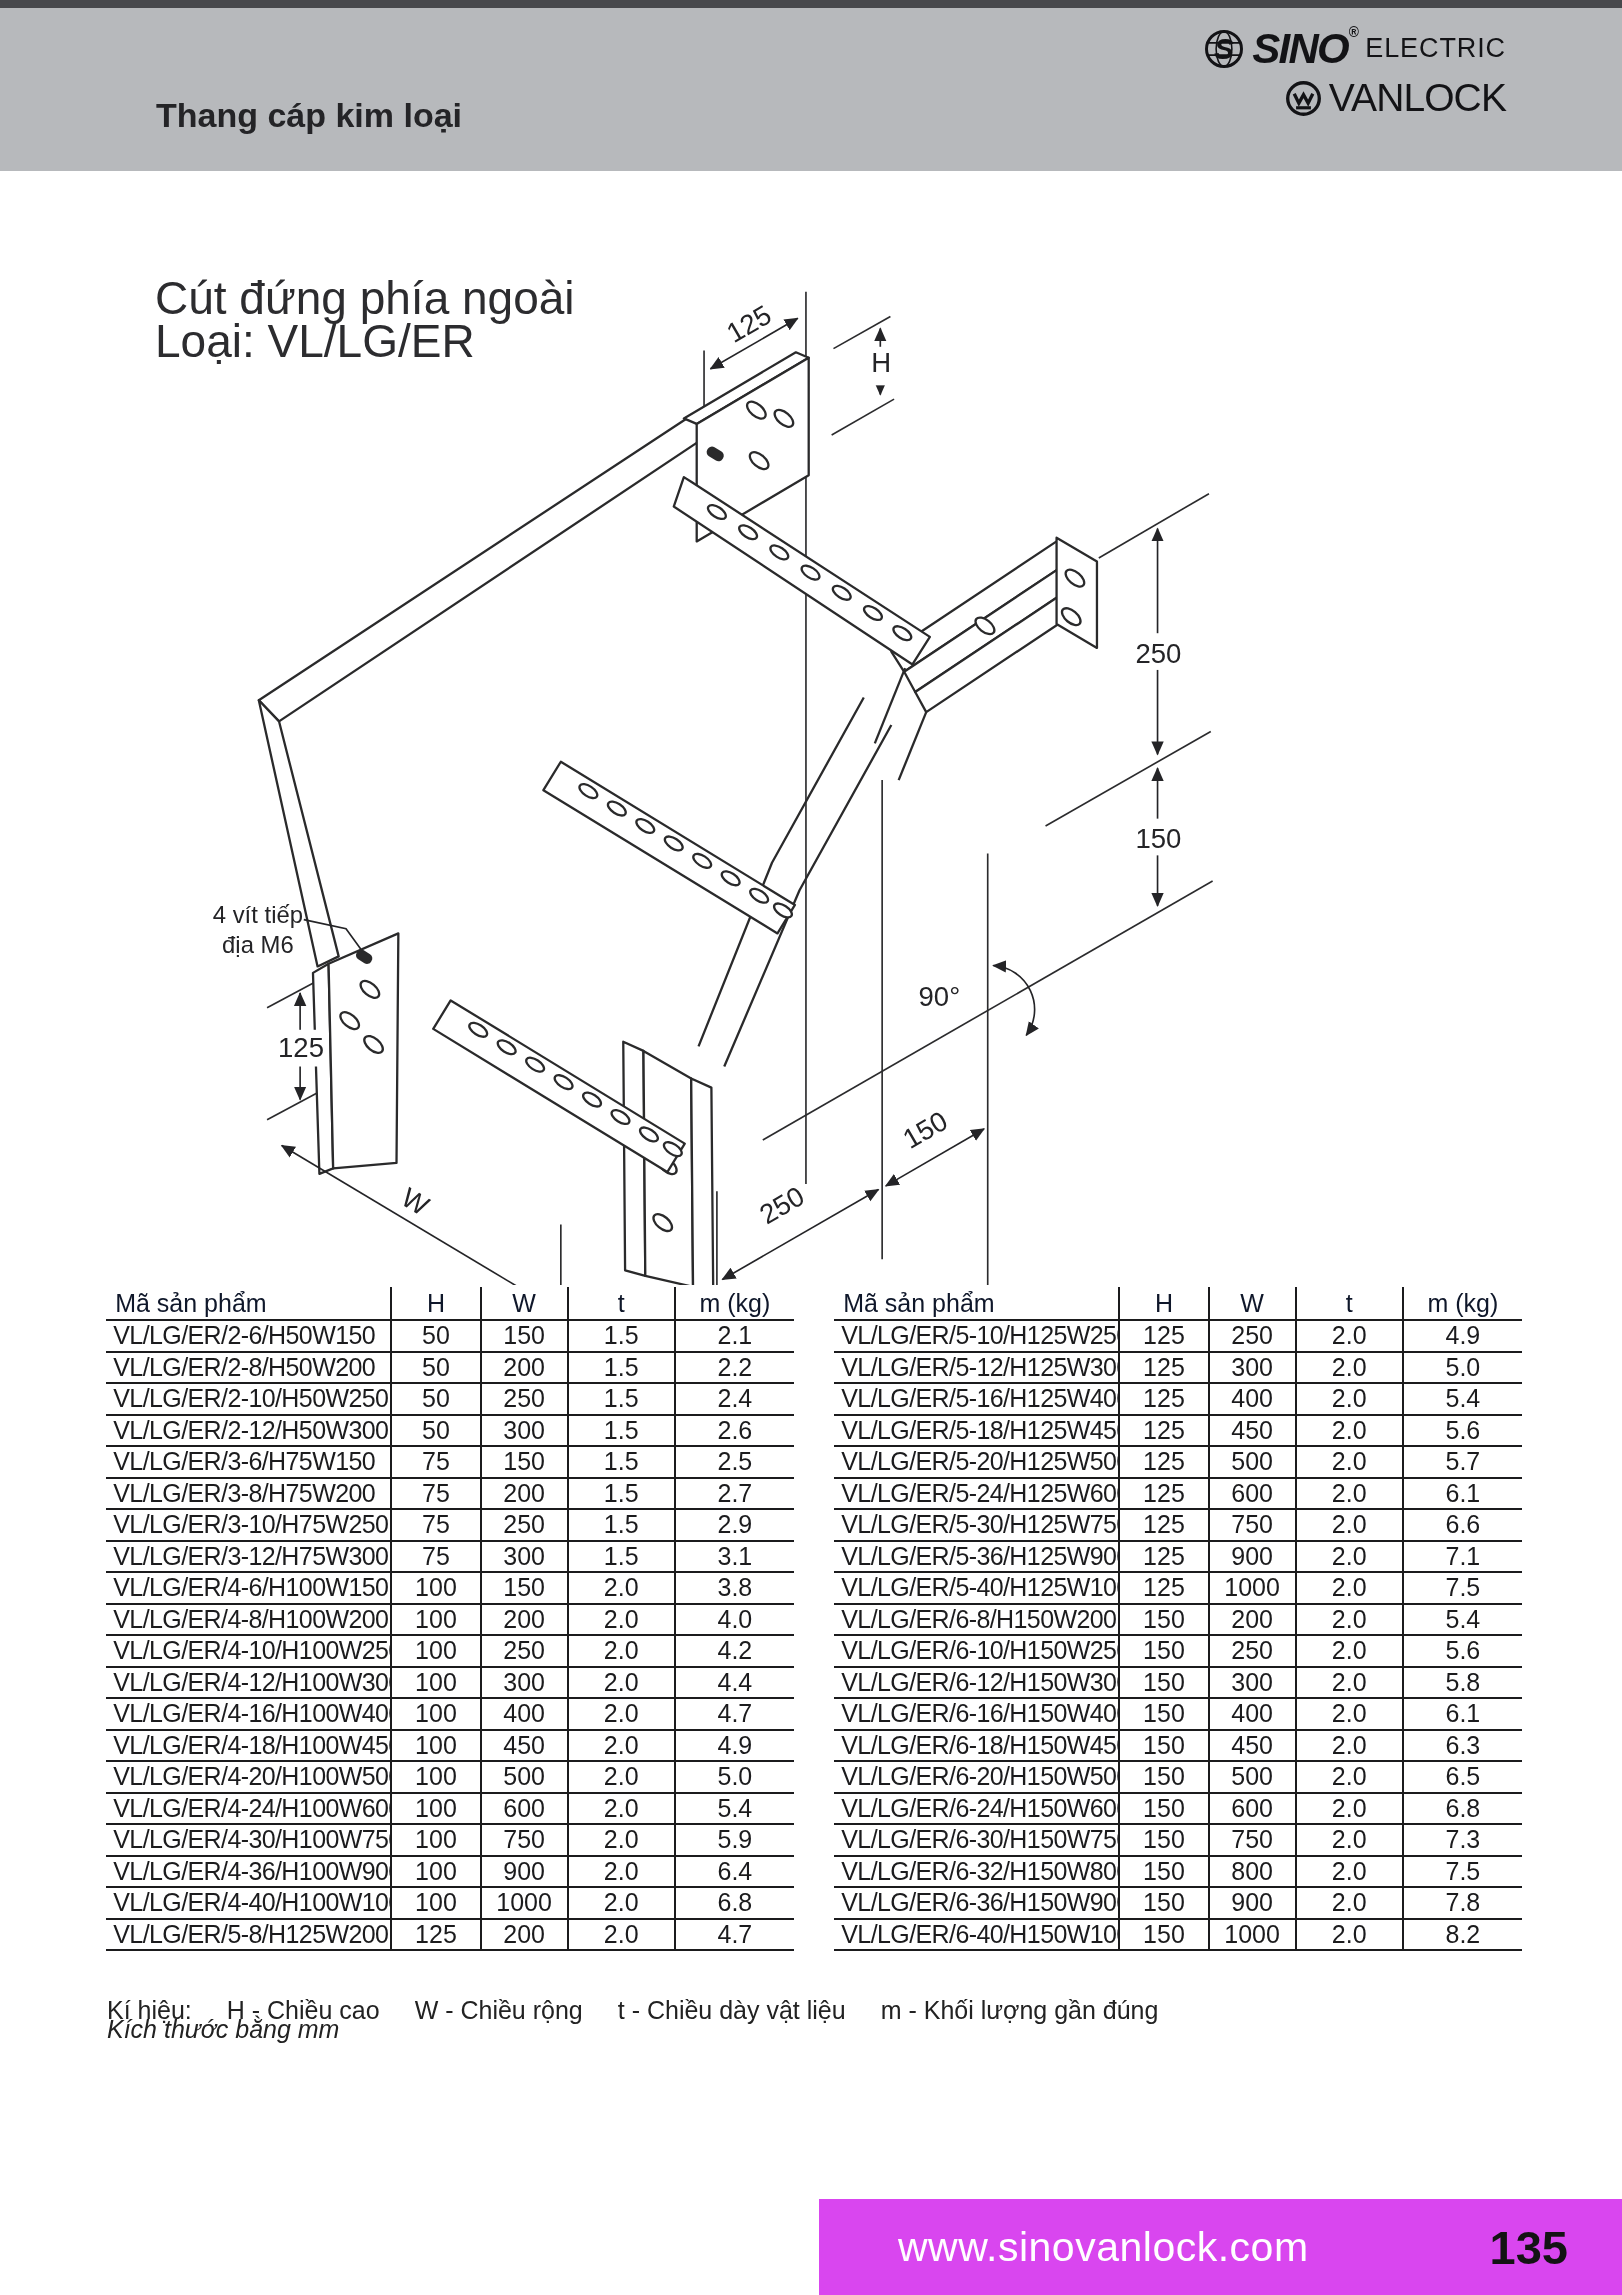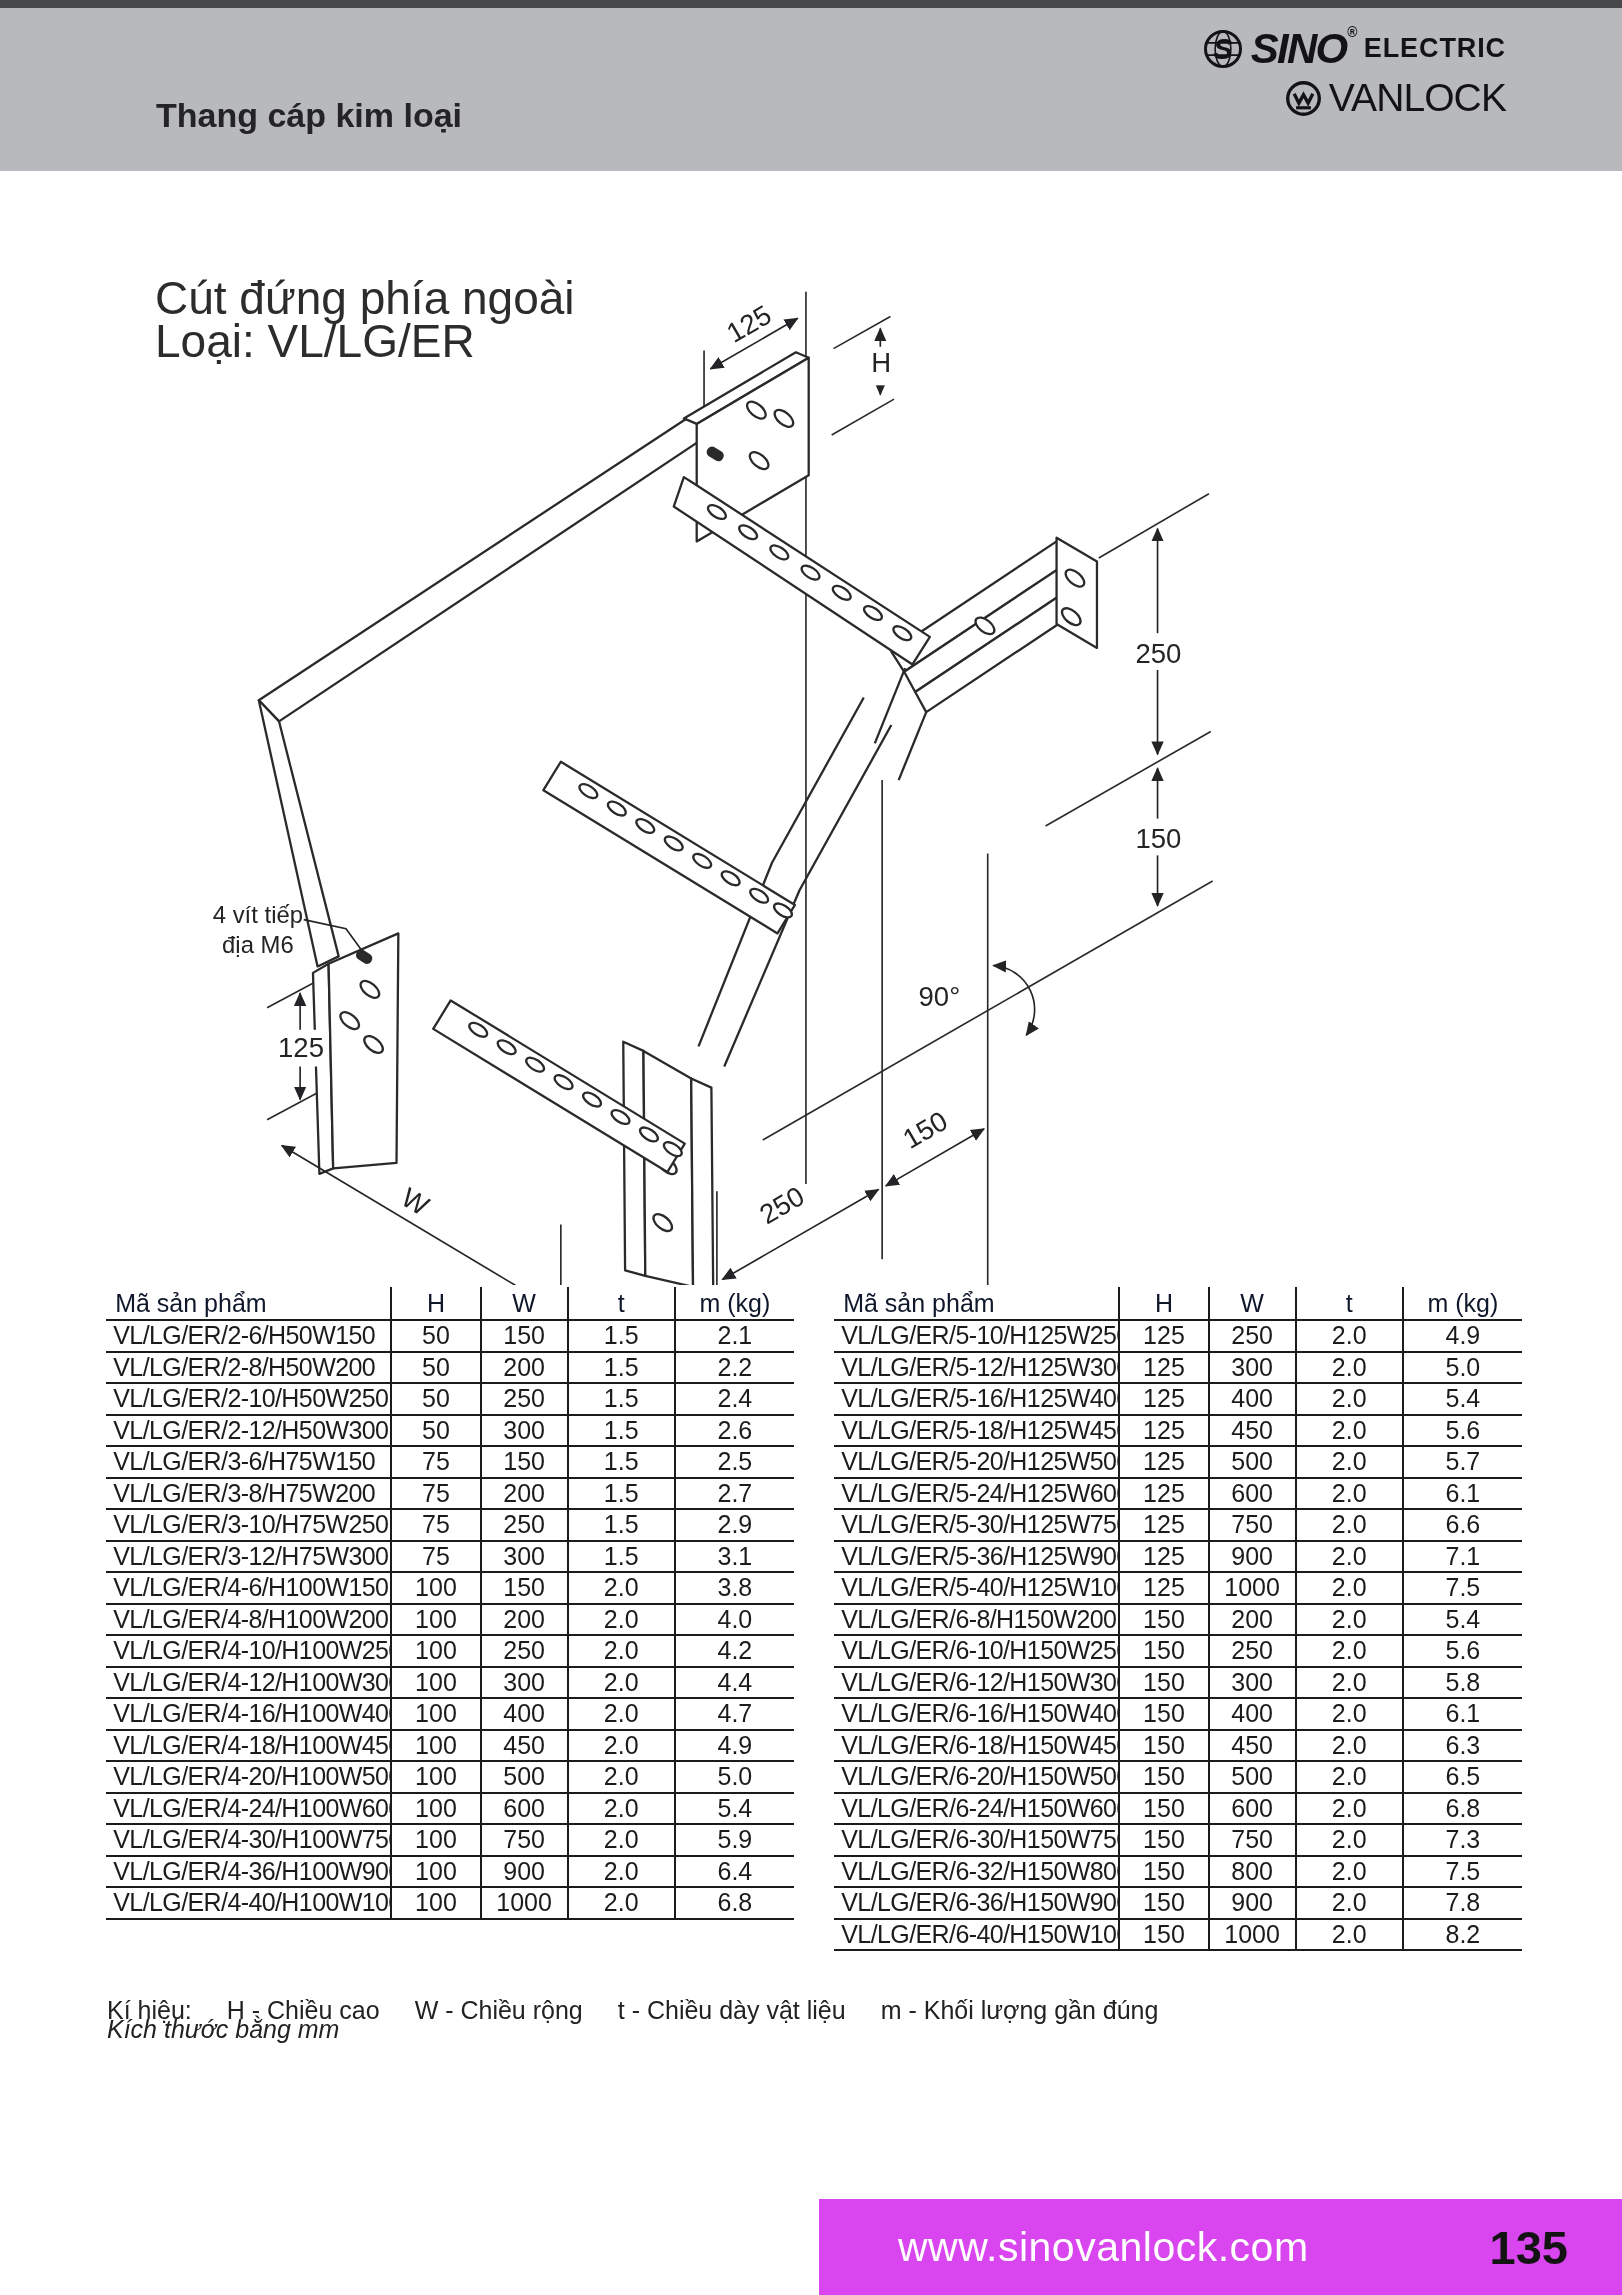--- a/index.html
+++ b/index.html
@@ -13,21 +13,21 @@
   .top-strip{position:absolute;left:0;top:0;width:1623px;height:8.3px;background:#47484c;}
   .banner{position:absolute;left:0;top:8.3px;width:1623px;height:163px;background:#b7b9bc;}
   .page-title{
     position:absolute;left:156px;top:88px;font-size:34px;font-weight:bold;
     color:#242427;letter-spacing:0px;
   }
   .brand{position:absolute;right:117px;top:16.5px;display:flex;flex-direction:column;align-items:flex-end;gap:3.7px;}
   .brand-row{display:flex;align-items:center;}
   .sino-name{font-size:42px;font-weight:900;font-style:italic;letter-spacing:-1.8px;color:#131316;margin-left:7.3px;}
   .sino-reg{font-size:13.8px;font-weight:bold;color:#131316;vertical-align:top;position:relative;top:-16.5px;left:0.9px;}
-  .sino-electric{font-size:27px;font-weight:700;color:#131316;margin-left:7.3px;letter-spacing:0.9px;}
+  .sino-electric{font-size:27px;font-weight:400;color:#131316;margin-left:7.3px;letter-spacing:0.9px;}
   .vanlock-name{font-size:39px;font-weight:400;color:#131316;margin-left:5.5px;letter-spacing:-0.9px;}
   
   .subtitle{position:absolute;left:155px;top:277px;font-size:46px;line-height:43px;color:#2c2c2f;}
   .diagram-wrap{position:absolute;left:129px;top:266px;width:1084px;height:1019px;}
   .diagram-wrap svg{display:block;}
   text.dim{font-family:"Liberation Sans","DejaVu Sans",sans-serif;font-size:30px;fill:#242427;}
   text.dim-small{font-family:"Liberation Sans","DejaVu Sans",sans-serif;font-size:26px;fill:#242427;}
   
   .spec-table{position:absolute;top:1287px;border-collapse:collapse;table-layout:fixed;}
   .spec-table.left{left:106px;width:688px;}
@@ -365,20 +365,27 @@
           <td>2.0</td>
           <td>6.4</td>
         </tr>
         <tr>
           <td>VL/LG/ER/4-40/H100W1000</td>
           <td>100</td>
           <td>1000</td>
           <td>2.0</td>
           <td>6.8</td>
         </tr>
+        <tr>
+          <td>VL/LG/ER/5-8/H125W200</td>
+          <td>125</td>
+          <td>200</td>
+          <td>2.0</td>
+          <td>4.7</td>
+        </tr>
       </tbody>
   </table>
 
   <table class="spec-table right">
     <colgroup>
         <col style="width:285px">
         <col style="width:89px">
         <col style="width:87px">
         <col style="width:107px">
         <col style="width:119px">

